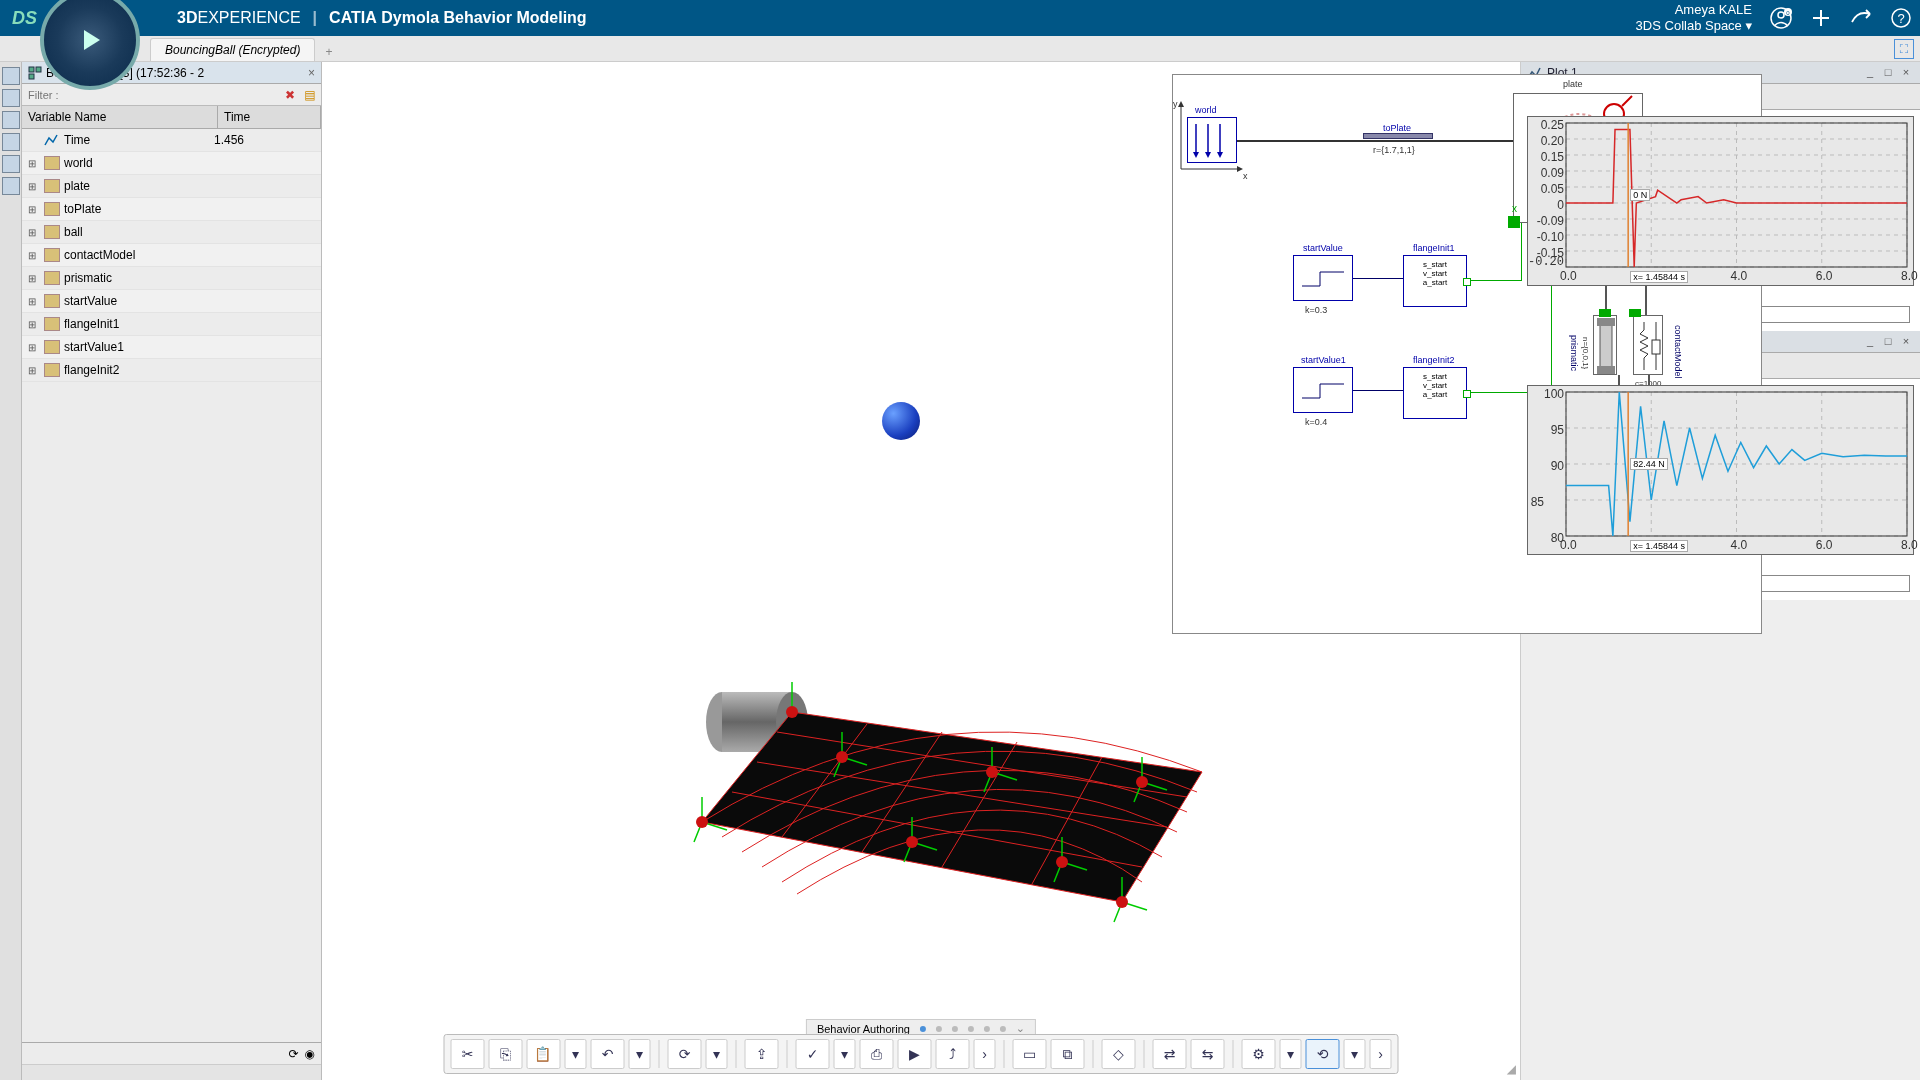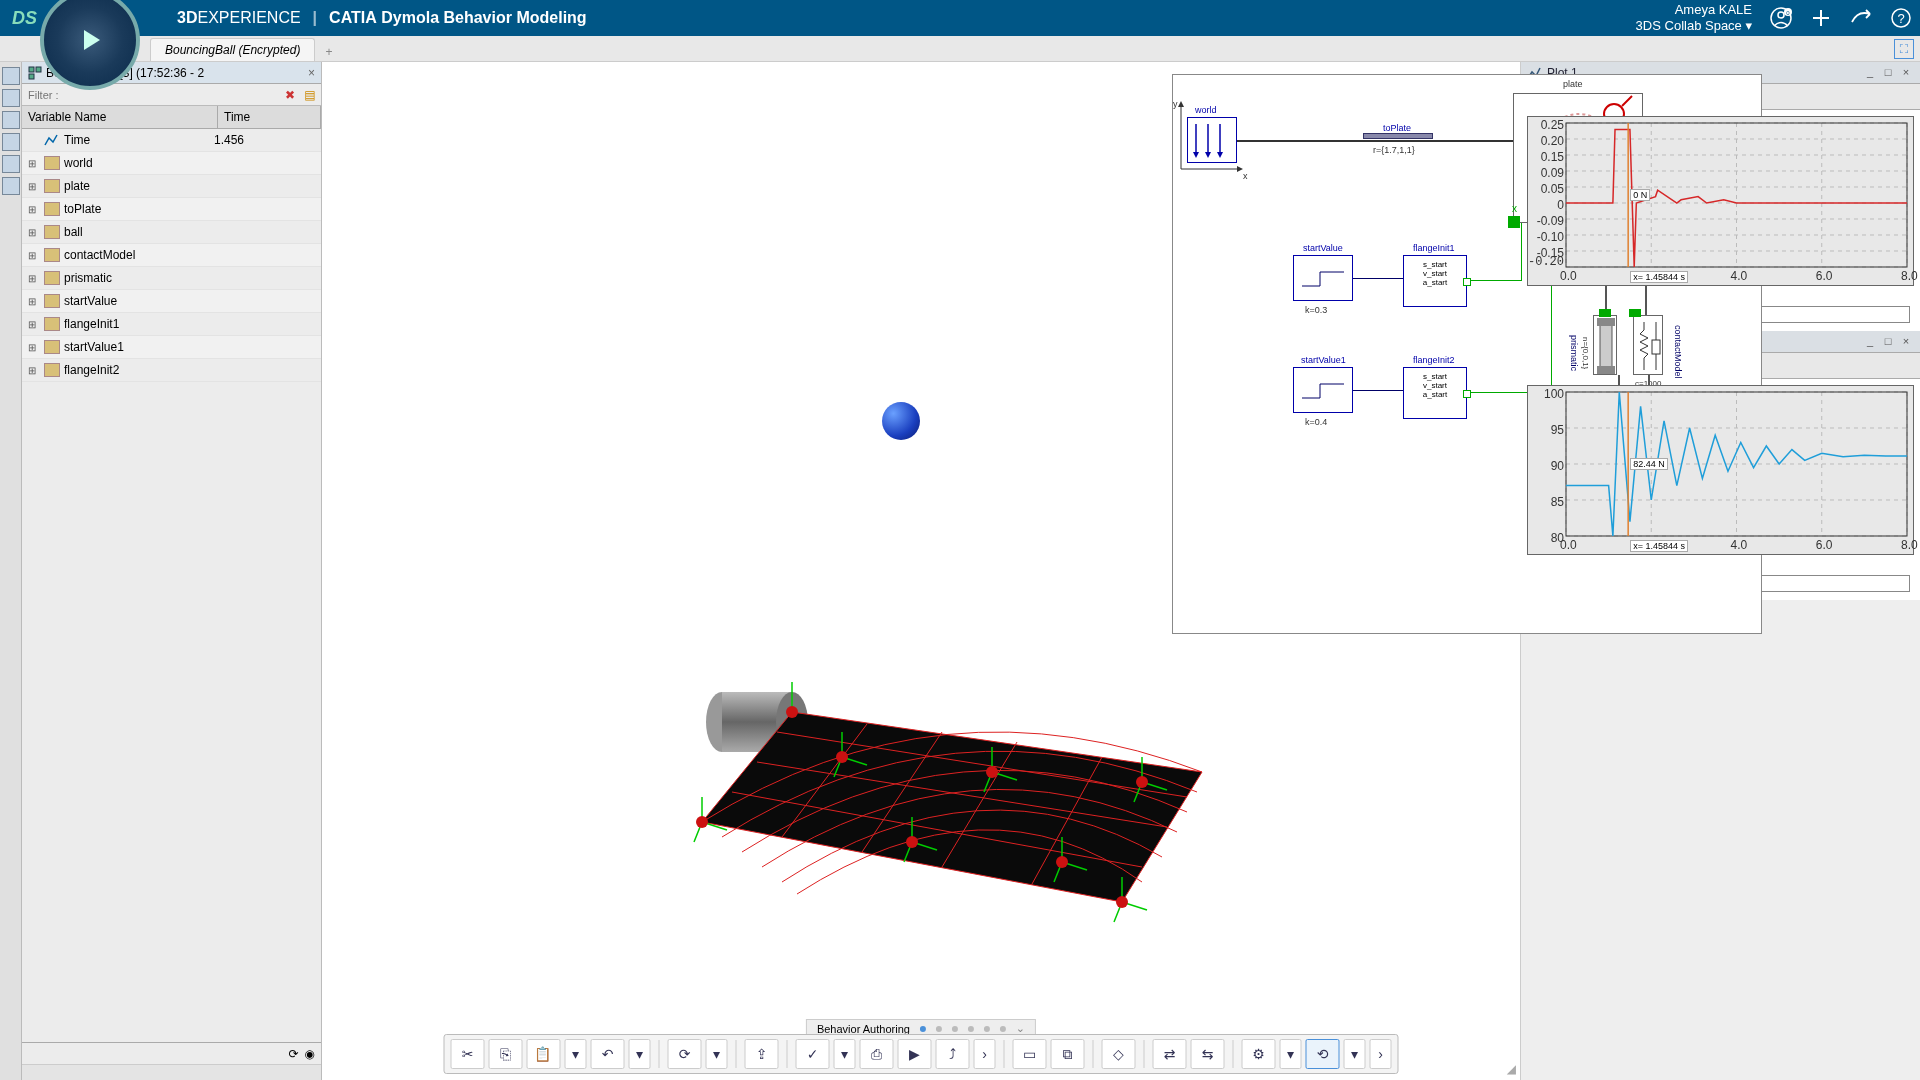--- a/index.html
+++ b/index.html
@@ -634,21 +634,21 @@
         <div class="tbtn"></div>
           <div class="tbtn"></div>
         <div class="tbtn"></div>
           <div class="tbtn"></div>
         <div class="tbtn"></div>
           <div class="tbtn"></div>
       </div>
       <div class="plot-body">
         <div class="plot-canvas" id="plot2">
             <span class="tick" style="right: 349px; top: 145px; padding-left: 35px;">80</span>
-            <span class="tick" style="right: 349px; top: 109px;">85</span>
+            <span class="tick" style="right: 369px; top: 109px;">85</span>
             <span class="tick" style="right: 349px; top: 73px;">90</span>
             <span class="tick" style="right: 349px; top: 37px;">95</span>
             <span class="tick" style="right: 349px; top: 1px; text-align: center;">100</span>
             <span class="tick" style="left: 32px; top: 152px;">0.0</span>
             <span class="tick" style="left: 117.25px; top: 152px;">2.0</span>
             <span class="tick" style="left: 202.5px; top: 152px;">4.0</span>
             <span class="tick" style="left: 287.75px; top: 152px;">6.0</span>
             <span class="tick" style="left: 373px; top: 152px;">8.0</span>
             <svg width="385" height="168">
               <line x1="38" x2="379" y1="150" y2="150" stroke="#bbb" stroke-dasharray="4,4"></line>

